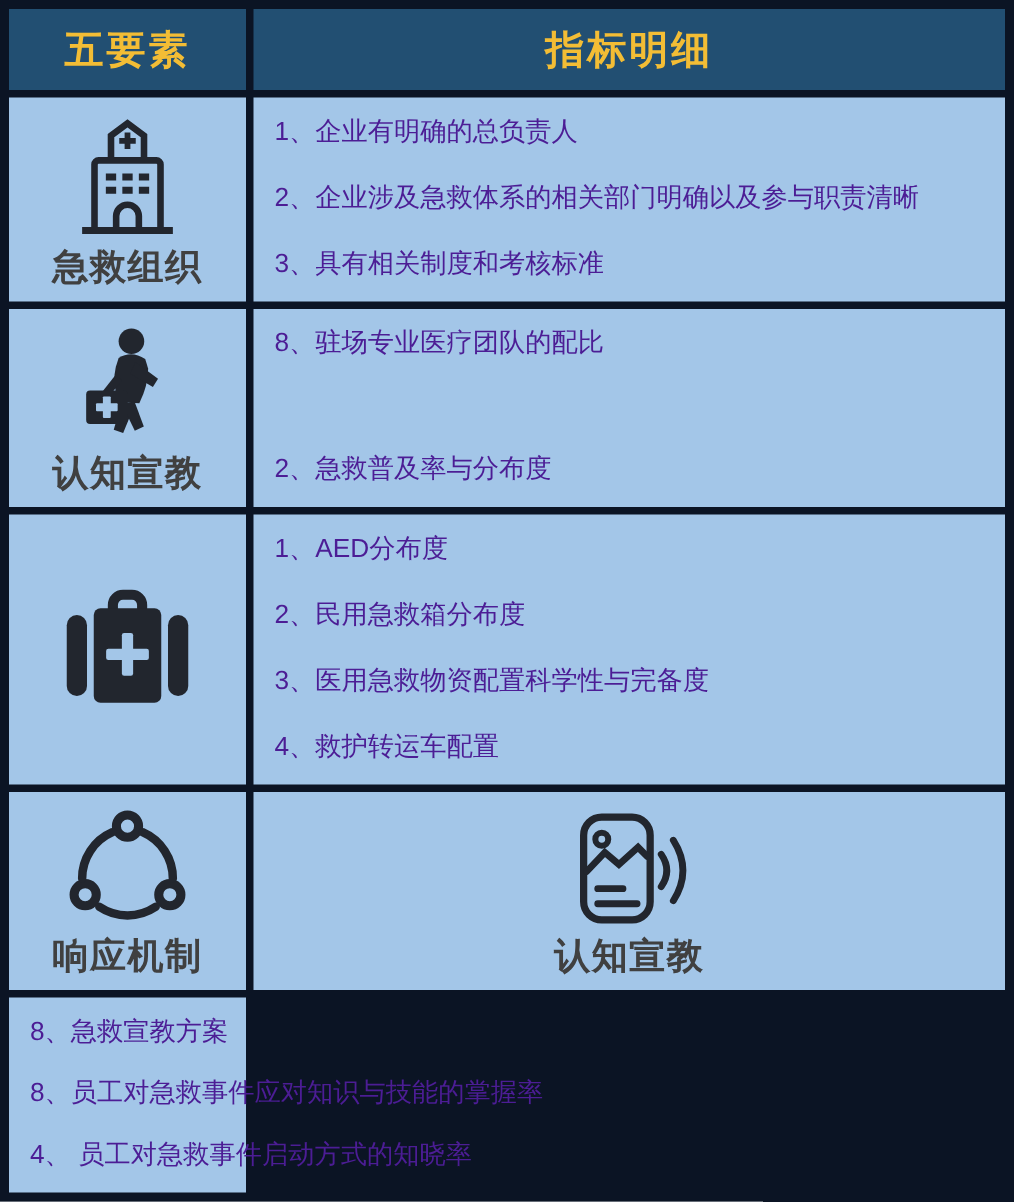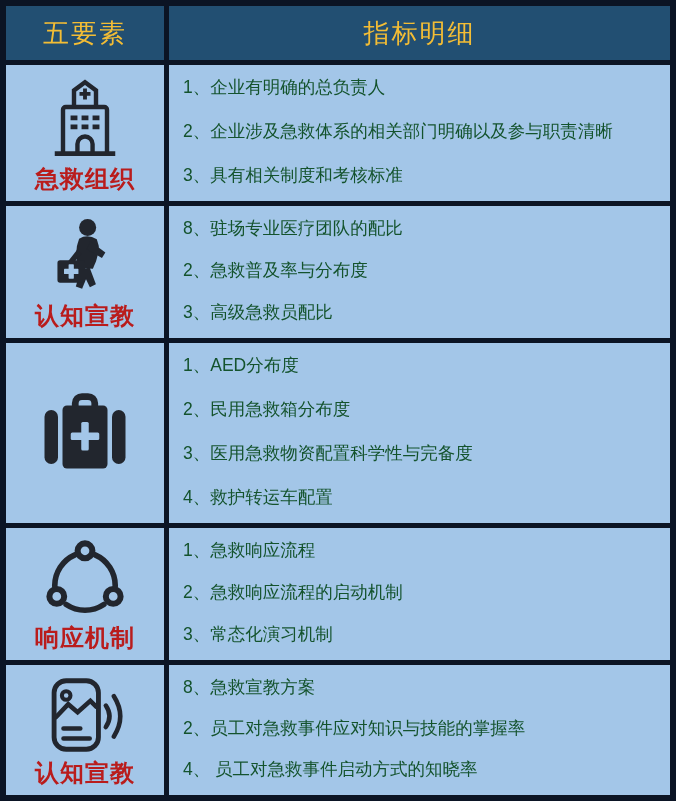--- a/index.html
+++ b/index.html
@@ -9,39 +9,39 @@
     background:#0b1424;
     padding:6px;
     display:grid;
     grid-template-columns:158px 1fr;
     grid-template-rows:54px 136px 132px 180px 132px 1fr;
     gap:5px;
   }
   .hcell{
     background:#224f72;
     display:flex;align-items:center;justify-content:center;
-    color:#f3bd35;font-size:26px;font-weight:normal;letter-spacing:2px;
+    color:#f3bd35;font-size:26px;font-weight:bold;letter-spacing:2px;
   }
   .lcell{
     background:#a3c6e8;
     display:flex;flex-direction:column;align-items:center;
     padding:8px 4px 6px 4px;box-sizing:border-box;
   }
   .icon-wrap{flex:1;display:flex;align-items:center;justify-content:center;}
   .lbl{
-    color:#b91c1c;font-weight:bold;font-size:24px;letter-spacing:1px;
+    color:#404040;font-weight:bold;font-size:24px;letter-spacing:1px;
     line-height:1;padding-bottom:4px;white-space:nowrap;
   }
   .rcell{
     background:#a3c6e8;
     display:flex;flex-direction:column;justify-content:space-between;
     padding:12px 8px 14px 14px;box-sizing:border-box;
   }
   .item{
-    color:#14532d;font-size:17.5px;line-height:1.25;
+    color:#4c1d95;font-size:17.5px;line-height:1.25;
     font-weight:500;white-space:nowrap;
   }
   svg{display:block;}
   .stroke{stroke:#22262e;fill:none;}
   .fill{fill:#22262e;}
   .cutout{fill:#a3c6e8;}
 </style>
 </head>
 <body>
 
@@ -85,21 +85,20 @@
         <rect class="fill" x="11" y="33" width="21" height="17" rx="2"></rect>
         <rect class="cutout" x="19.5" y="36" width="4" height="11" rx="0.5"></rect>
         <rect class="cutout" x="16" y="39.5" width="11" height="4" rx="0.5"></rect>
       </svg>
     </div>
     <div class="lbl">认知宣教</div>
   </div>
   <div class="rcell">
     <div class="item">8、驻场专业医疗团队的配比</div>
     <div class="item">2、急救普及率与分布度</div>
-    <div class="item">3、高级急救员配比</div>
   </div>
 
   <div class="lcell">
     <div class="icon-wrap">
       <svg width="96" height="96" viewBox="0 0 64 64">
         <rect class="fill" x="5" y="16" width="9" height="36" rx="4.5"></rect>
         <rect class="fill" x="50" y="16" width="9" height="36" rx="4.5"></rect>
         <path class="stroke" stroke-width="4.5" d="M25.5 14 v-2.5 a4.5 4.5 0 0 1 4.5-4.5 h4 a4.5 4.5 0 0 1 4.5 4.5 V14" stroke-linecap="round"></path>
         <rect class="fill" x="17" y="13" width="30" height="42" rx="3"></rect>
         <rect class="cutout" x="29.5" y="24" width="5" height="19" rx="1"></rect>
@@ -120,38 +119,33 @@
         <circle class="stroke" stroke-width="4.5" cx="32" cy="9.5" r="5.5"></circle>
         <circle class="stroke" stroke-width="4.5" cx="11" cy="43.5" r="5.5"></circle>
         <circle class="stroke" stroke-width="4.5" cx="53" cy="43.5" r="5.5"></circle>
         <path class="stroke" stroke-width="4.2" stroke-linecap="round" d="M24.5 12.5 A25 25 0 0 0 9.5 35.5"></path>
         <path class="stroke" stroke-width="4.2" stroke-linecap="round" d="M39.5 12.5 A25 25 0 0 1 54.5 35.5"></path>
         <path class="stroke" stroke-width="4.2" stroke-linecap="round" d="M18 49.5 A25 25 0 0 0 46 49.5"></path>
       </svg>
     </div>
     <div class="lbl">响应机制</div>
   </div>
-  <div class="rcell">
-    <div class="item">1、急救响应流程</div>
-    <div class="item">2、急救响应流程的启动机制</div>
-    <div class="item">3、常态化演习机制</div>
-  </div>
 
   <div class="lcell">
     <div class="icon-wrap">
       <svg width="86" height="86" viewBox="0 0 64 64">
         <rect class="stroke" stroke-width="3.6" x="9" y="5" width="33" height="51" rx="9"></rect>
         <circle class="stroke" stroke-width="3" cx="18" cy="16" r="3.2"></circle>
         <path class="stroke" stroke-width="3.4" stroke-linecap="round" d="M10.5 32 L19.5 22.5 l7 6 L36 20 l4.5 4.5"></path>
         <path class="stroke" stroke-width="3.4" stroke-linecap="round" d="M16 40.5 h12.5 M16 48 h19.5"></path>
         <path class="stroke" stroke-width="3.4" stroke-linecap="round" d="M47.5 23.5 q5.5 8 0 16"></path>
         <path class="stroke" stroke-width="3.4" stroke-linecap="round" d="M53.5 16.5 q9.5 15 0 30"></path>
       </svg>
     </div>
     <div class="lbl">认知宣教</div>
   </div>
   <div class="rcell">
     <div class="item">8、急救宣教方案</div>
-    <div class="item">2、员工对急救事件应对知识与技能的掌握率</div>
+    <div class="item">8、员工对急救事件应对知识与技能的掌握率</div>
     <div class="item">4、 员工对急救事件启动方式的知晓率</div>
   </div>
 
 </div>
 
 </body></html>

